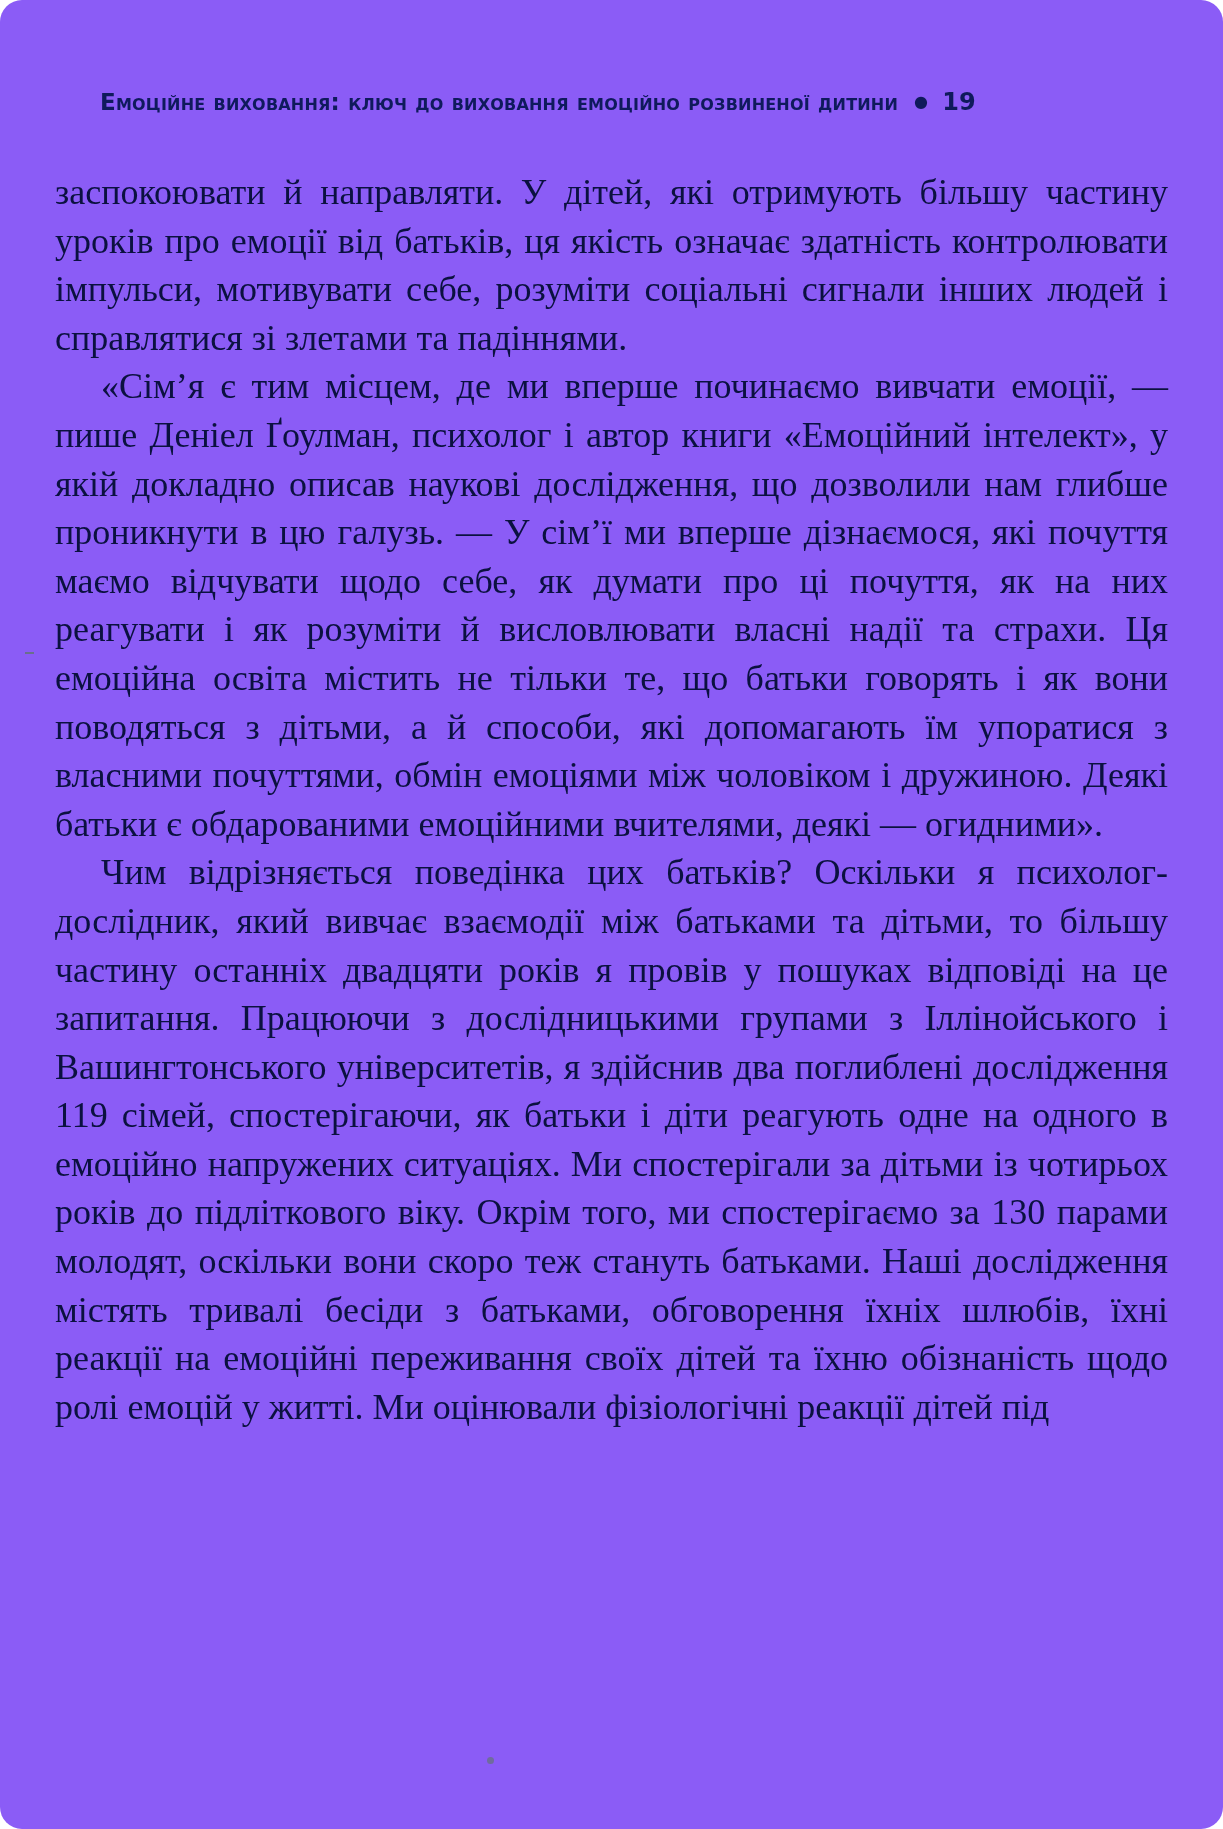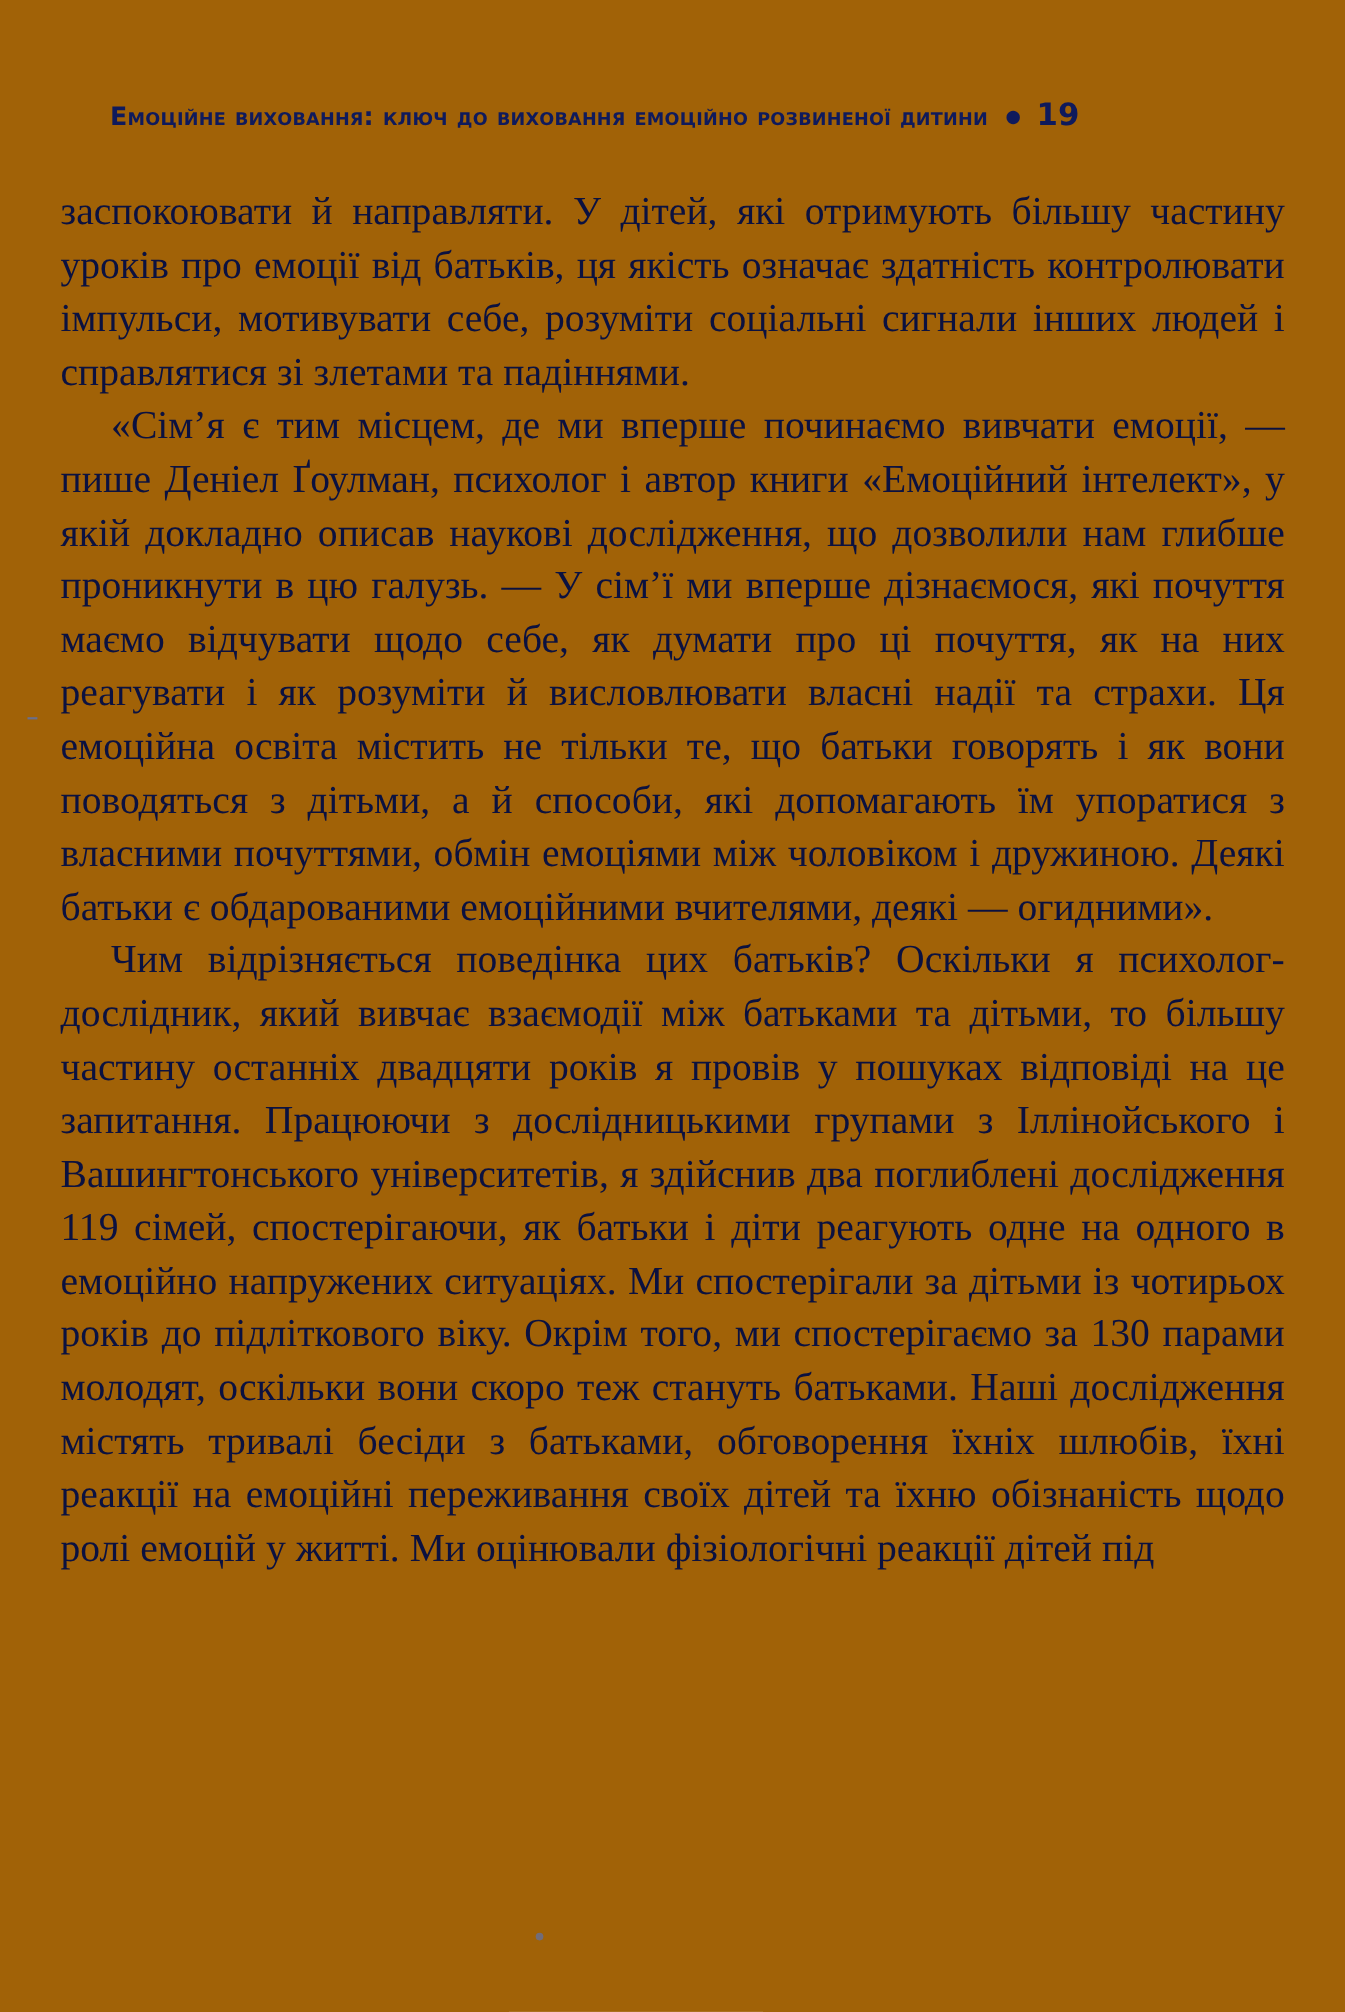--- a/index.html
+++ b/index.html
@@ -14,21 +14,22 @@
     color: #0a0f3d;
     position: relative;
     overflow: hidden;
   }
   .page {
     position: absolute;
     left: 0;
     top: 0;
     width: 1223px;
     height: 1829px;
-    background: #a16207;
+    background: #8b5cf6;
+    border-radius: 22px;
   }
   .running-head {
     position: absolute;
     left: 100px;
     top: 88px;
     width: 1030px;
     display: flex;
     align-items: baseline;
     justify-content: flex-start;
     font-family: "DejaVu Sans", sans-serif;
@@ -47,21 +48,21 @@
     text-transform: uppercase;
   }
   .running-head .rh-dot {
     margin: 0 14px 0 16px;
     font-size: 16px;
     line-height: 1;
     position: relative;
     top: -3px;
   }
   .running-head .rh-page {
-    font-size: 28px;
+    font-size: 24px;
     font-weight: 600;
   }
   .body-text {
     position: absolute;
     left: 55px;
     top: 168px;
     width: 1113px;
     font-size: 36px;
     line-height: 48.6px;
     text-align: justify;

